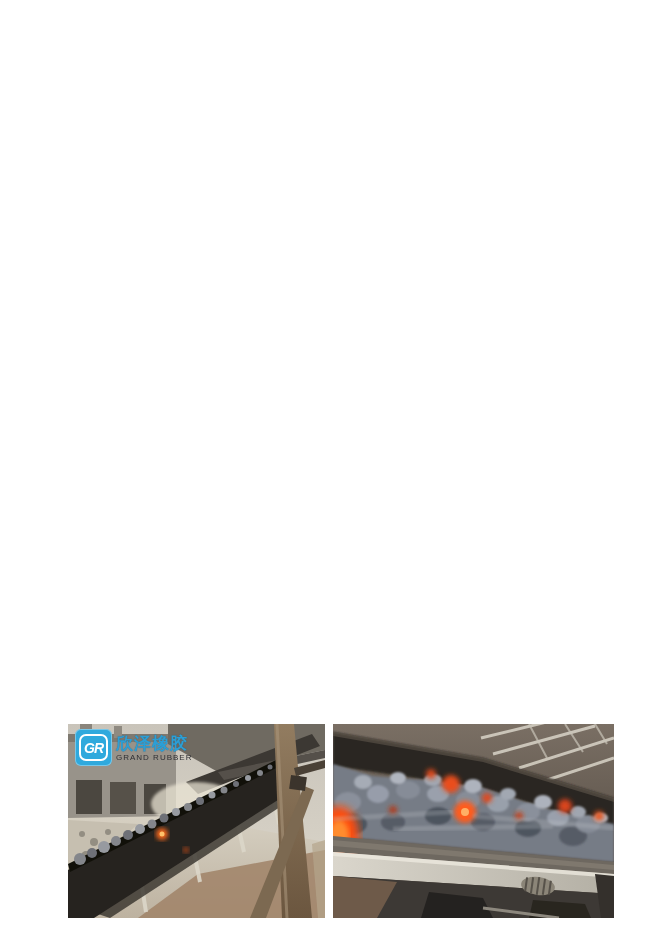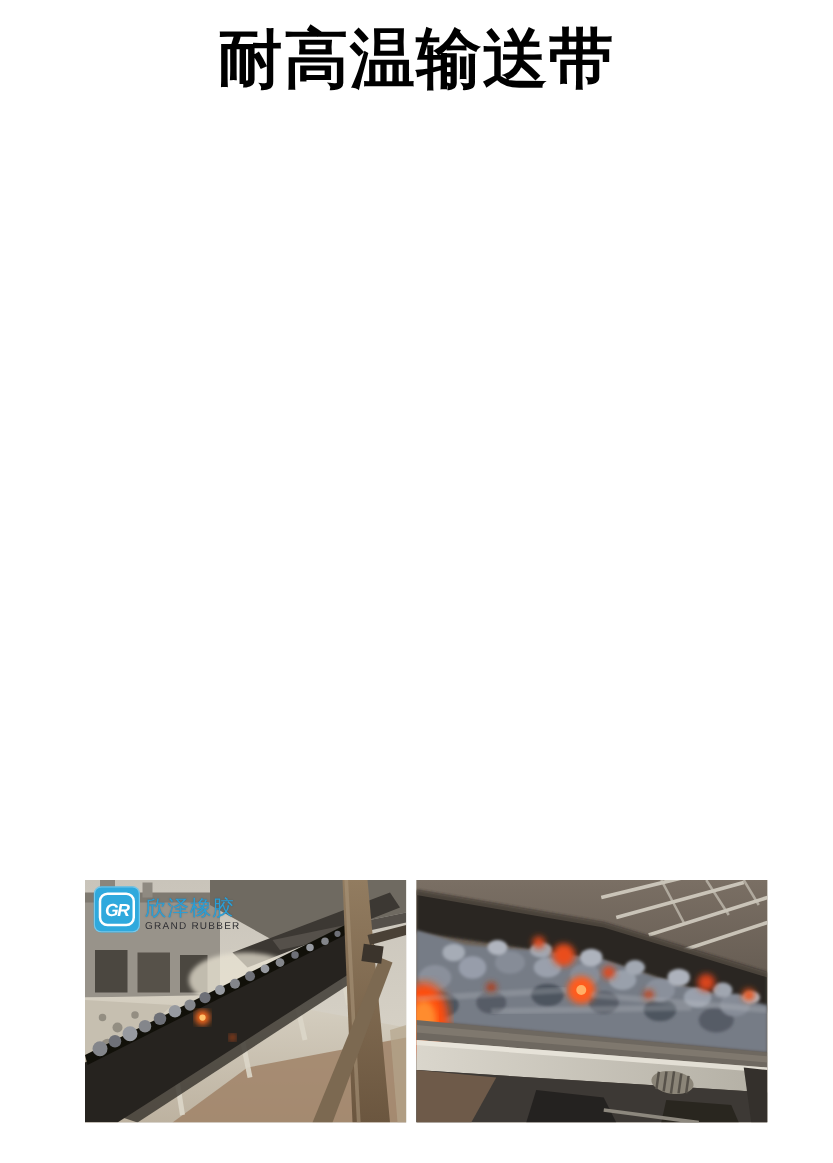--- a/index.html
+++ b/index.html
@@ -39,56 +39,55 @@
     margin: 0; padding: 0; position: relative; overflow: hidden;
     background: #b9b2a6;
   }
   .photo-left  { width: 257px; height: 194px; }
   .photo-right { width: 281px; height: 194px; }
   .photo svg { display: block; width: 100%; height: 100%; }
 
   
   .logo {
     position: absolute; top: 5px; left: 7px;
-    display: flex; align-items: flex-end; gap: 4px;
+    display: flex; align-items: center; gap: 4px;
   }
   .logo-badge {
     width: 37px; height: 37px;
     background: #2fa9dd;
     border-radius: 6px;
     display: flex; align-items: center; justify-content: center;
     box-shadow: 0 0 0 1px rgba(255,255,255,0.35) inset;
   }
   .logo-badge .gr {
     display: flex; align-items: center; justify-content: center;
     width: 25px; height: 23px;
     border: 2px solid #ffffff; border-radius: 7px;
     color: #ffffff; font-weight: 700; font-style: italic;
     font-size: 14px; line-height: 1;
     letter-spacing: -1px;
   }
   .logo-text { padding-top: 2px; }
   .logo-cn {
-    color: #2b9fd6; font-size: 17px; font-weight: 400;
+    color: #2b9fd6; font-size: 17px; font-weight: 700;
     line-height: 19px; letter-spacing: 1px;
     text-shadow: 0 0 1px rgba(20,60,90,0.5);
     white-space: nowrap;
   }
   .logo-en {
     color: #2f2f33; font-size: 8px; font-weight: 400;
     letter-spacing: 1px; line-height: 10px;
     white-space: nowrap;
   }
 </style>
 </head>
 <body>
 
 <div class="page">
 
-  <h1 class="title">耐高温输送带</h1>
 
   <div class="content">
   </div>
 
   <div class="photos">
 
     <figure class="photo photo-left">
       <svg viewBox="0 0 257 194" preserveAspectRatio="none">
         <defs>
           <linearGradient id="skyL" x1="0" y1="0" x2="0" y2="1">

